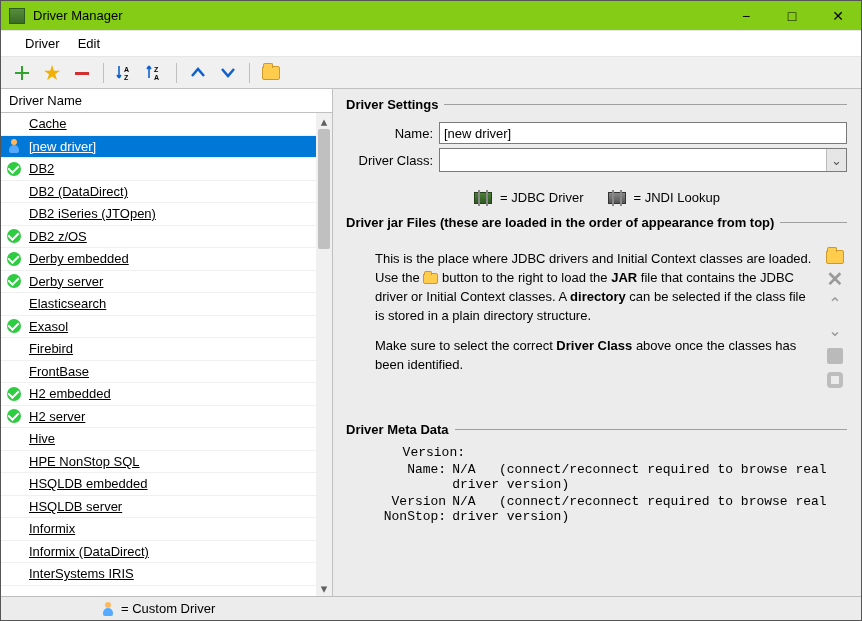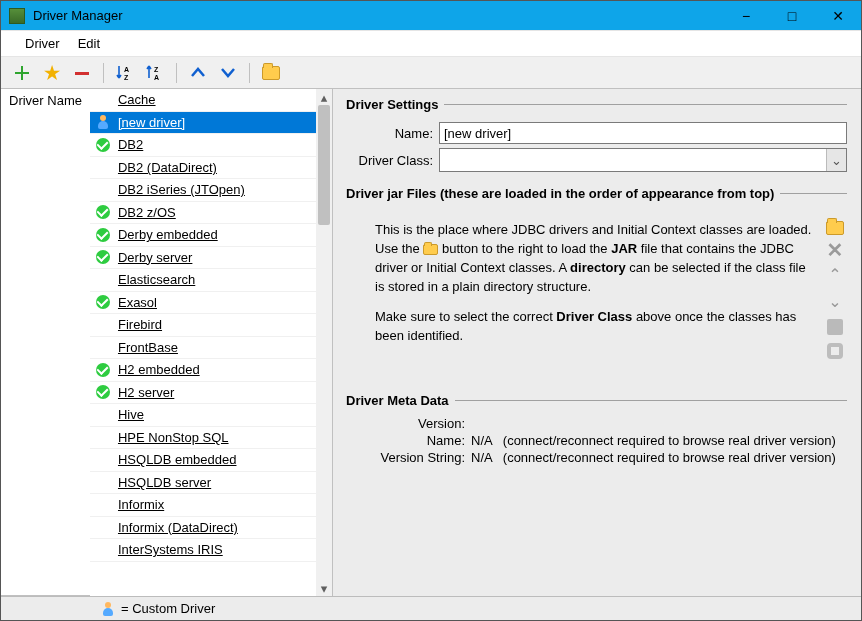--- a/index.html
+++ b/index.html
@@ -10,21 +10,21 @@
     background: #fff;
     color: #000;
     width: 862px;
     height: 621px;
     overflow: hidden;
     border: 1px solid #555;
   }
   
   .titlebar {
     height: 30px;
-    background: #0ea5e9;
+    background: #84cc16;
     display: flex;
     align-items: center;
     padding: 0 0 0 8px;
     border-bottom: 1px solid #e5e5e5;
   }
   .titlebar .app-icon {
     width: 16px; height: 16px;
     background: linear-gradient(#568f3a,#3a6b28);
     margin-right: 8px;
     border: 1px solid #2d5a1f;
@@ -68,21 +68,21 @@
   }
 
   
   .main {
     display: flex;
     height: 507px;
     background: #ececec;
   }
   .left-pane {
     width: 332px;
-    display: flex; flex-direction: row;
+    display: flex; flex-direction: column;
     border-right: 1px solid #c0c0c0;
     background: #fff;
   }
   .list-header {
     padding: 4px 8px;
     background: #fff;
     border-bottom: 1px solid #c0c0c0;
   }
   .list-wrap {
     flex: 1;
@@ -232,21 +232,21 @@
     border-radius:2px 2px 0 0;
   }
   .folder-ico.small{ width:15px; height:11px;}
   .folder-ico.small::before{ width:6px; height:3px; top:-3px;}
   .x-ico { font-size:20px; font-weight:bold; color:#9a9a9a; line-height:14px;}
   .arrow-ico { font-size:16px; color:#9a9a9a;}
   .disk-ico { width:16px;height:16px;background:#9a9a9a;opacity:.6;border-radius:2px;}
   .stop-ico { width:16px;height:16px;background:#bdbdbd;border-radius:4px; position:relative;}
   .stop-ico::after{content:"";position:absolute;left:4px;top:4px;width:8px;height:8px;background:#ececec;}
   .meta-rows { margin-left: 28px; }
-  .meta-row { display:flex; margin:2px 0;}
+  .meta-row { display:flex; margin:2px 0;font-family:Liberation Mono, monospace;}
   .meta-row .ml { width:96px; text-align:right; padding-right:6px; }
   .meta-row .mv { }
 
   
   .footer {
     height: 24px;
     border-top: 1px solid #bcbcbc;
     background:#ececec;
     display:flex; align-items:center; justify-content:flex-start;
     padding-left: 100px; gap:6px;
@@ -442,20 +442,27 @@
       </div>
       <div class="form-row">
         <label>Driver Class:</label>
         <div class="combo">
           <div class="val"></div>
           <div class="dd">⌄</div>
         </div>
       </div>
     </fieldset>
 
+    <div class="legend-line">
+      <span class="chip-ico"></span>
+      <span>= JDBC Driver</span>
+      <span style="width:8px"></span>
+      <span class="chip-ico gray"></span>
+      <span>= JNDI Lookup</span>
+    </div>
 
     <fieldset class="group">
       <legend>Driver jar Files (these are loaded in the order of appearance from top)</legend>
       <div class="jar-help">
         <div class="text">
           <p>
             <span>This is the place where JDBC drivers and Initial Context classes are loaded. Use the </span>
             <span class="folder-ico small" style="display:inline-block;vertical-align:middle"></span>
             <span> button to the right to load the </span>
             <b>JAR</b>
@@ -488,21 +495,21 @@
           <div class="mv"></div>
         </div>
         <div class="meta-row">
           <div class="ml">Name:</div>
           <div class="mv">
             <span>N/A</span>
             &nbsp;&nbsp;<span>(connect/reconnect required to browse real driver version)</span>
           </div>
         </div>
         <div class="meta-row">
-          <div class="ml">Version String:</div>
+          <div class="ml">Version NonStop:</div>
           <div class="mv">
             <span>N/A</span>
             &nbsp;&nbsp;<span>(connect/reconnect required to browse real driver version)</span>
           </div>
         </div>
       </div>
     </fieldset>
 
   </div>
 </div>

